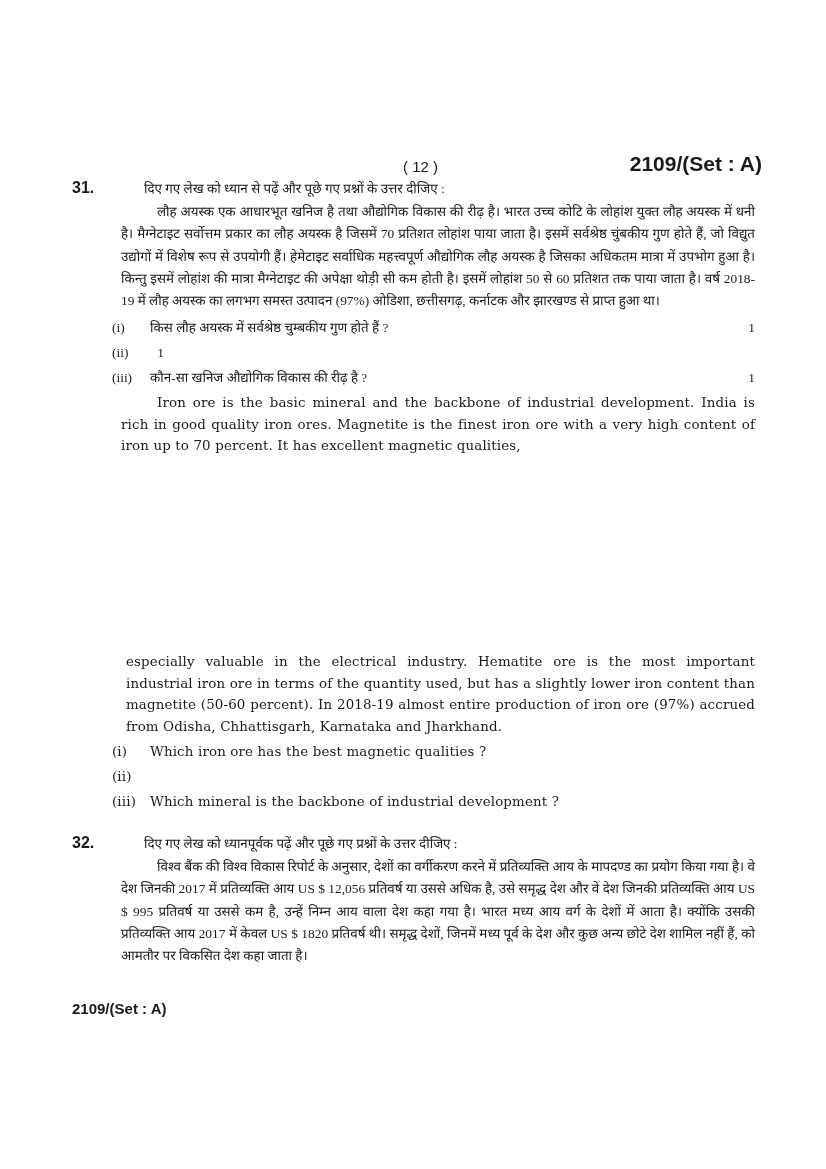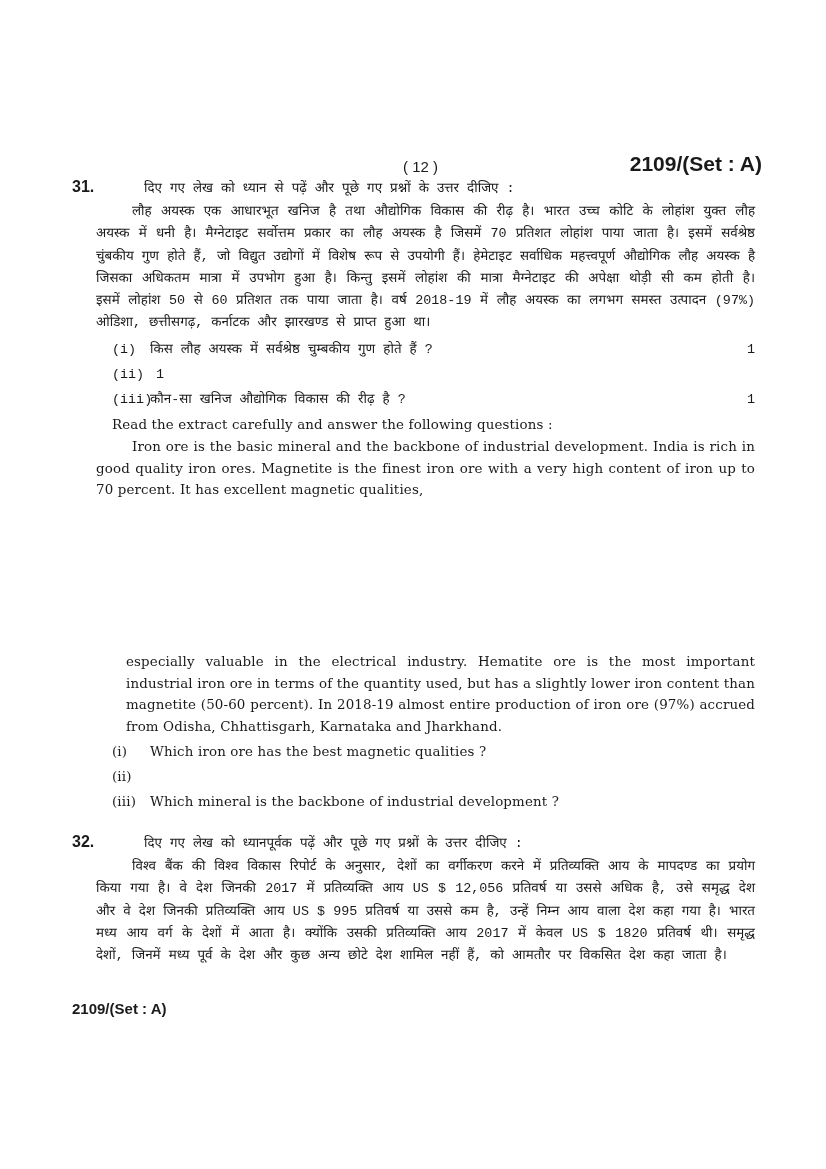--- a/index.html
+++ b/index.html
@@ -18,27 +18,27 @@
     .paper-code-top {
       position: absolute; right: 72px; top: 0px;
       font-family: "Liberation Sans", sans-serif; font-weight: bold; font-size: 21px;
     }
     .q-block { position: absolute; left: 72px; width: 683px; }
     .q-head { display: flex; align-items: baseline; gap: 32px; }
     .q-num {
       width: 40px; font-family: "Liberation Sans", sans-serif; font-weight: bold; font-size: 16px;
     }
     .hi {
-      font-family: Liberation Mono, monospace; font-size: 13.4px; line-height: 22.2px;
+      font-family: Liberation Serif, serif; font-size: 13.4px; line-height: 22.2px;
     }
     .en {
       font-family: "DejaVu Serif", serif; font-size: 13.4px; line-height: 21.6px;
       letter-spacing: 0.15px;
     }
-    .para { margin-left: 24px; text-align: justify; text-indent: 36px; }
+    .para { margin-left: 49px; text-align: justify; text-indent: 36px; }
     .sub-list { margin-left: 40px; }
     .sub-item { display: flex; align-items: baseline; height: 25px; }
     .sub-label { width: 38px; }
     .sub-text { flex: 1; }
     .sub-marks { width: 14px; text-align: right; }
     .plain { margin-left: 40px; }
     .paper-code-bottom {
       position: absolute; left: 72px; top: 1000px;
       font-family: "Liberation Sans", sans-serif; font-weight: bold; font-size: 15px;
     }
@@ -66,21 +66,20 @@
     <div class="sub-item">
       <span class="sub-label">(ii)</span>
       <span class="sub-marks">1</span>
     </div>
     <div class="sub-item">
       <span class="sub-label">(iii)</span>
       <span class="sub-text">कौन-सा खनिज औद्योगिक विकास की रीढ़ है ?</span>
       <span class="sub-marks">1</span>
     </div>
   </div>
-  <div class="en plain">Read the extract carefully and answer the following questions :</div>
   <div class="en para">Iron ore is the basic mineral and the backbone of industrial development. India is rich in good quality iron ores. Magnetite is the finest iron ore with a very high content of iron up to 70 percent. It has excellent magnetic qualities,</div>
 </div>
 
 <div class="q-block" style="top:651px;">
   <div class="en" style="margin-left:54px; text-align:justify;">especially valuable in the electrical industry. Hematite ore is the most important industrial iron ore in terms of the quantity used, but has a slightly lower iron content than magnetite (50-60 percent). In 2018-19 almost entire production of iron ore (97%) accrued from Odisha, Chhattisgarh, Karnataka and Jharkhand.</div>
   <div class="en sub-list" style="margin-top:4px;">
     <div class="sub-item">
       <span class="sub-label">(i)</span>
       <span class="sub-text">Which iron ore has the best magnetic qualities ?</span>
     </div>

